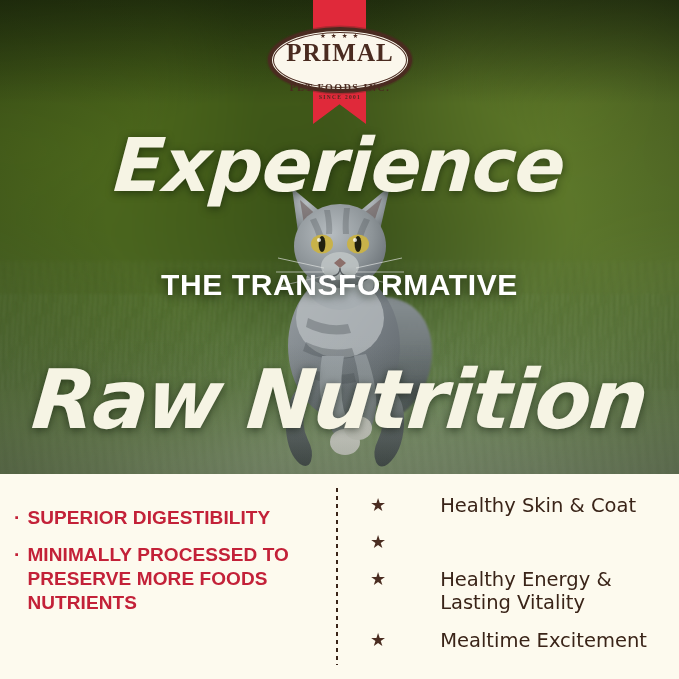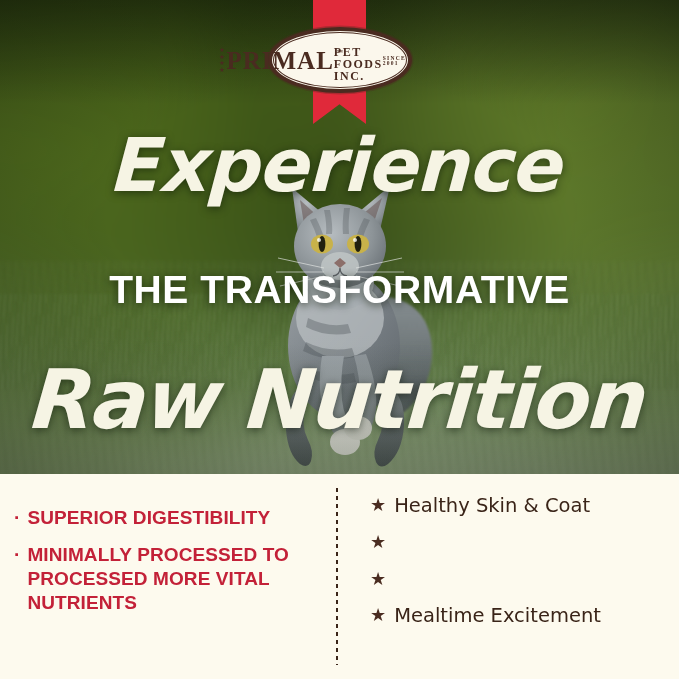--- a/index.html
+++ b/index.html
@@ -87,42 +87,42 @@
     position:absolute;inset:0;
     border-radius:50%;
     background:#FBF7EC;
     border:4px solid #4A2B20;
     box-shadow:0 0 0 1.5px rgba(74,43,32,.35);
   }
   .logo-inner{
     position:absolute;inset:5px;
     border-radius:50%;
     border:1.5px solid #4A2B20;
-    display:flex;flex-direction:row;align-items:center;justify-content:flex-end;
+    display:flex;flex-direction:column;align-items:center;justify-content:space-between;
   }
   .logo-stars{
     font-size:6.5px;color:#4A2B20;letter-spacing:1.6px;line-height:1;
     margin-bottom:0px;
   }
   .logo-name{
     font-family:"Liberation Serif",serif;
     font-weight:bold;
     font-size:25px;
     line-height:1;
     color:#4A2B20;
     letter-spacing:1px;
     position:relative;
   }
   .logo-name .tm{
     position:absolute;right:-9px;top:1px;font-size:6px;letter-spacing:0;
   }
   .logo-sub{
     font-family:"Liberation Serif",serif;
-    font-size:12px;font-weight:bold;color:#4A2B20;letter-spacing:1.5px;
-    margin-top:7px;line-height:1;
+    font-size:10px;font-weight:bold;color:#4A2B20;letter-spacing:1.5px;
+    margin-top:18px;line-height:1;
   }
   .logo-since{
     font-family:"Liberation Serif",serif;
     font-size:5.5px;font-weight:bold;color:#4A2B20;letter-spacing:1.3px;
     margin-top:2.5px;line-height:1;
   }
 
   
   .script{
     position:absolute;
@@ -146,21 +146,21 @@
     font-size:82px;
     letter-spacing:-2px;
     transform:skewX(-5deg);
   }
   .subhead{
     position:absolute;left:0;right:0;top:268px;
     text-align:center;
     color:#FFFFFF;
     font-family:"Liberation Sans",sans-serif;
     font-weight:bold;
-    font-size:39px;
+    font-size:30px;
     line-height:1.13;
     letter-spacing:.6px;
     text-shadow:0 2px 8px rgba(10,20,5,.65);
   }
   .subhead div{display:block;}
 
   
   .panel{
     position:absolute;left:0;top:474px;width:679px;height:205px;
     background:#FDFAEE;
@@ -213,21 +213,21 @@
     font-size:19.5px;
     line-height:1.2;
   }
   .star-glyph{
     flex:0 0 auto;
     margin-right:8px;
     color:#4A2C20;
     font-size:18px;
     line-height:1.25;
   }
-  .star-text span{display:block;}
+  .star-text span{display:block;margin-left:46px;}
 </style>
 </head>
 <body>
 
 <div class="poster">
 
   <div class="hero">
     <div class="hero-bg"></div>
     <div class="hero-grass"></div>
     <div class="hero-grass2"></div>
@@ -342,38 +342,42 @@
 
   <div class="panel">
 
     <div class="panel-left">
       <div class="red-item">
         <span class="red-dot">·</span>
         <span>SUPERIOR DIGESTIBILITY</span>
       </div>
       <div class="red-item">
         <span class="red-dot">·</span>
-        <span>MINIMALLY PROCESSED TO PROCESSED MORE VITAL NUTRIENTS</span>
+        <span>MINIMALLY PROCESSED TO PRESERVE MORE FOODS NUTRIENTS</span>
       </div>
     </div>
 
     <div class="panel-divider"></div>
 
     <div class="panel-right">
       <div class="star-item">
         <span class="star-glyph">★</span>
         <span class="star-text">
           <span>Healthy Skin &amp; Coat</span>
         </span>
       </div>
       <div class="star-item">
         <span class="star-glyph">★</span>
       </div>
       <div class="star-item">
         <span class="star-glyph">★</span>
+        <span class="star-text">
+          <span>Healthy Energy &amp;</span>
+          <span>Lasting Vitality</span>
+        </span>
       </div>
       <div class="star-item">
         <span class="star-glyph">★</span>
         <span class="star-text">
           <span>Mealtime Excitement</span>
         </span>
       </div>
     </div>
 
   </div>

